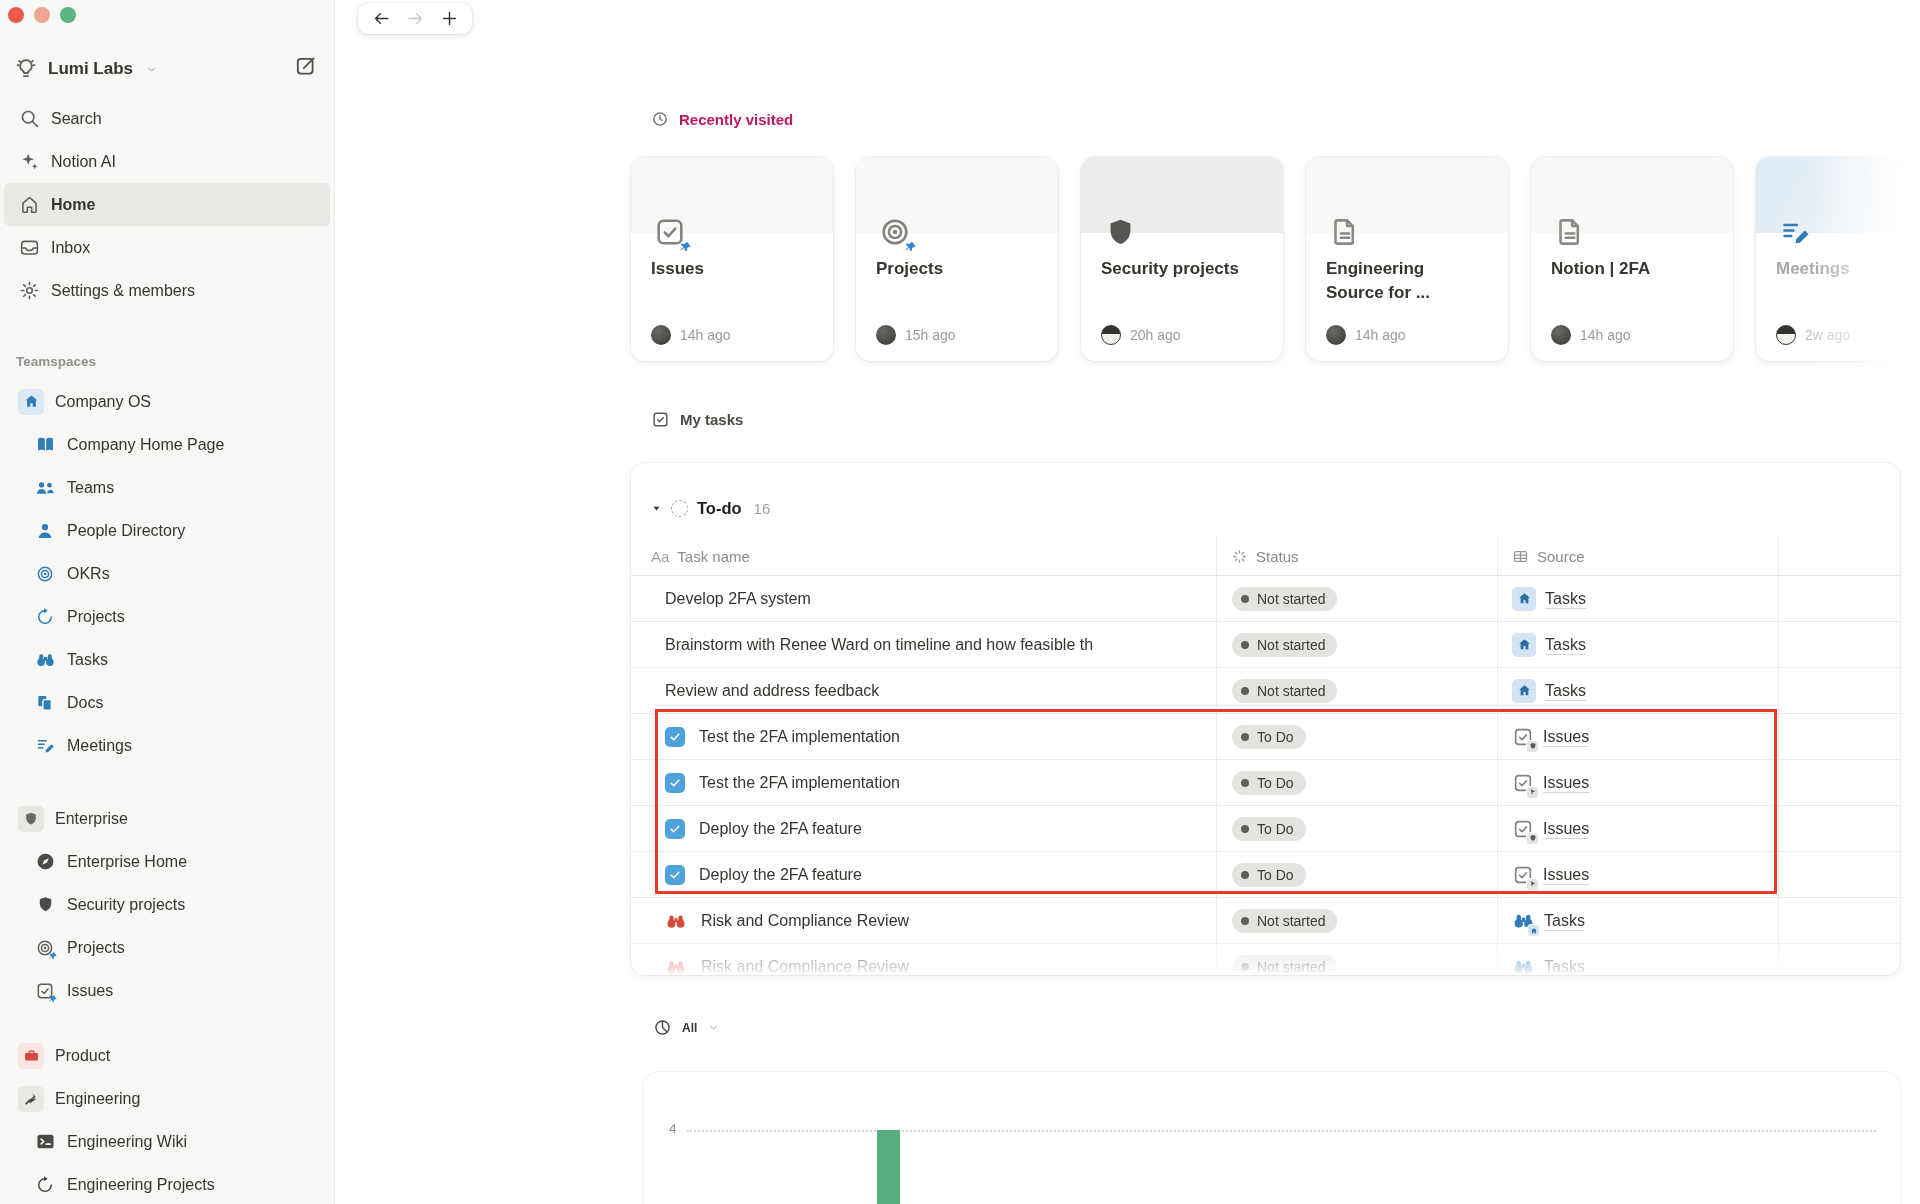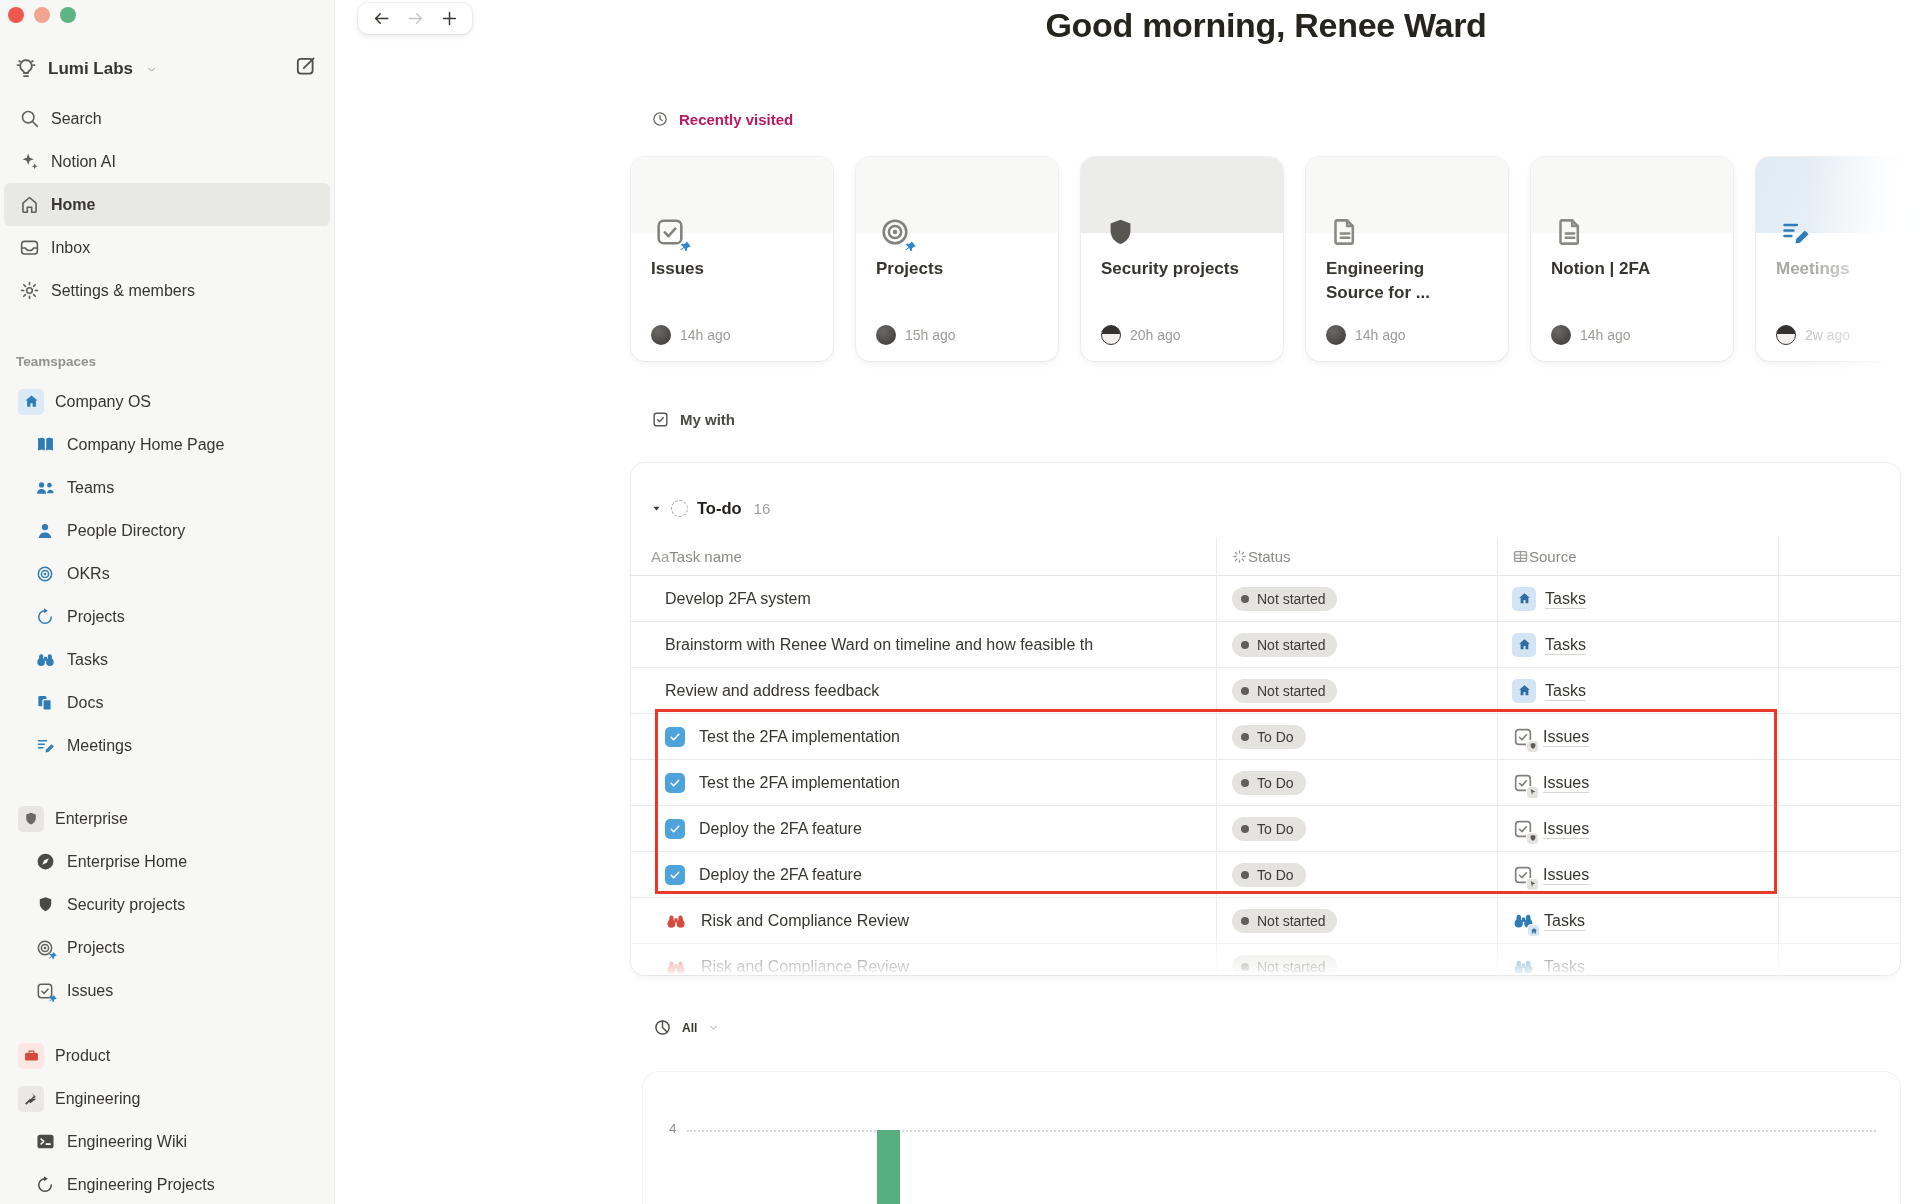--- a/index.html
+++ b/index.html
@@ -71,21 +71,21 @@
   .tcard { position:absolute; top:463px; left:0; width:1269px; height:512px; background:#fff; border-radius:14px;
            box-shadow:0 0 0 1px rgba(15,15,15,.06), 0 3px 9px rgba(15,15,15,.05); overflow:hidden; }
   .group-row { position:absolute; top:30px; left:20px; height:30px; display:flex; align-items:center; gap:9px; cursor:pointer; }
   .tri { width:11px; height:11px; color:#37352f; }
   .dash-circle { width:17px; height:17px; border:1.6px dashed #a5a4a0; border-radius:50%; }
   .gname { font-size:16.5px; font-weight:700; color:#211f1c; }
   .gcount { font-size:15px; color:#a09f9b; margin-left:3px; }
 
   .tgrid { display:grid; grid-template-columns:585px 281px 281px 1fr; align-items:center; }
   .thead { position:absolute; top:74px; left:0; right:0; height:39px; color:#8b8a86; font-size:15px; border-bottom:1px solid #e7e6e3; }
-  .thead .hcell { display:flex; align-items:center; gap:0; height:100%; cursor:pointer; }
+  .thead .hcell { display:flex; align-items:center; gap:8px; height:100%; cursor:pointer; }
   .thead .hic { width:17px; height:17px; color:#9a9995; }
   .aa { font-size:15px; color:#a09f9b; font-weight:500; }
   .c1p { padding-left:20px; } .cdiv { border-left:1px solid #ececea; padding-left:14px; }
   .rows { position:absolute; top:113px; left:0; right:0; }
   .trow { height:46px; border-bottom:1px solid #edebe8; font-size:16px; color:#37352f; cursor:pointer; }
   .trow .cell { height:100%; display:flex; align-items:center; overflow:hidden; }
   .cname { padding-left:34px; gap:14px; }
   .tname { white-space:nowrap; overflow:hidden; text-decoration:underline; text-decoration-color:#d8d6d1; text-decoration-thickness:1px; text-underline-offset:3.5px; }
   .cstatus { padding-left:15px; } .csource { padding-left:14px; gap:9px; }
   .cell.v { border-left:1px solid #ececea; }
@@ -387,21 +387,20 @@
         </svg>
       </span>
     <span class="nbtn nav-plus">
         <svg class="si" viewBox="0 0 24 24" width="19" height="19">
           <path d="M12 4.5v15M4.5 12h15"></path>
         </svg>
       </span>
   </div>
 
   <div class="content">
-    <div class="greeting">Good morning, Renee Ward</div>
 
     <div class="recent-label">
       <span class="ic">
           <svg class="si" viewBox="0 0 24 24" width="18" height="18">
             <circle cx="12" cy="12" r="8.2"></circle>
             <path d="M12 7.5V12l3 2"></path>
           </svg>
         </span>
       <span>Recently visited</span>
     </div>
@@ -508,21 +507,21 @@
       </div>
     </div>
 
     <div class="mytasks-label">
       <span class="ic">
           <svg class="si" viewBox="0 0 24 24" width="19" height="19">
             <rect x="4" y="4" width="16" height="16" rx="3"></rect>
             <path d="M8.5 12.2l2.4 2.5 4.6-5"></path>
           </svg>
         </span>
-      <span>My with</span>
+      <span>My tasks</span>
     </div>
 
     <div class="tcard">
       <div class="group-row">
         <span class="tri">
             <svg class="fi" viewBox="0 0 24 24" width="11" height="11">
               <path d="M5.5 8h13L12 16.5z"></path>
             </svg>
           </span>
         <span class="dash-circle"></span>

